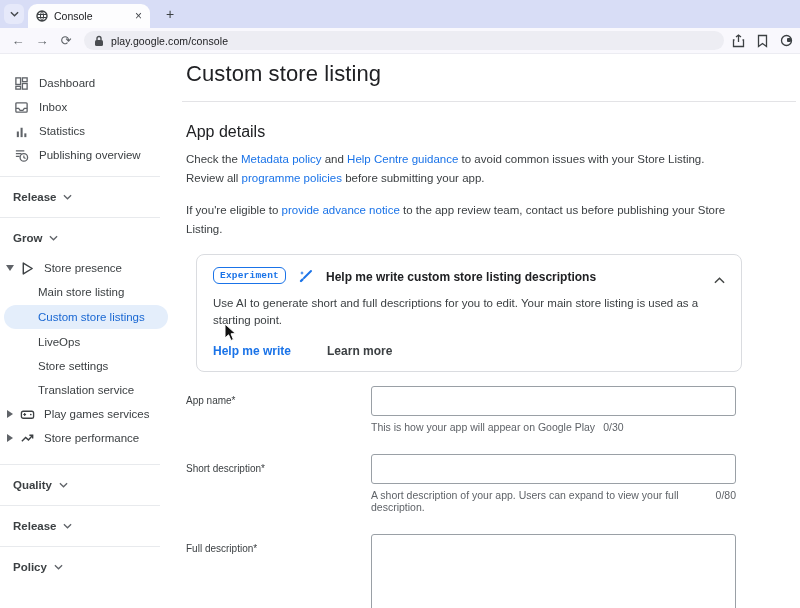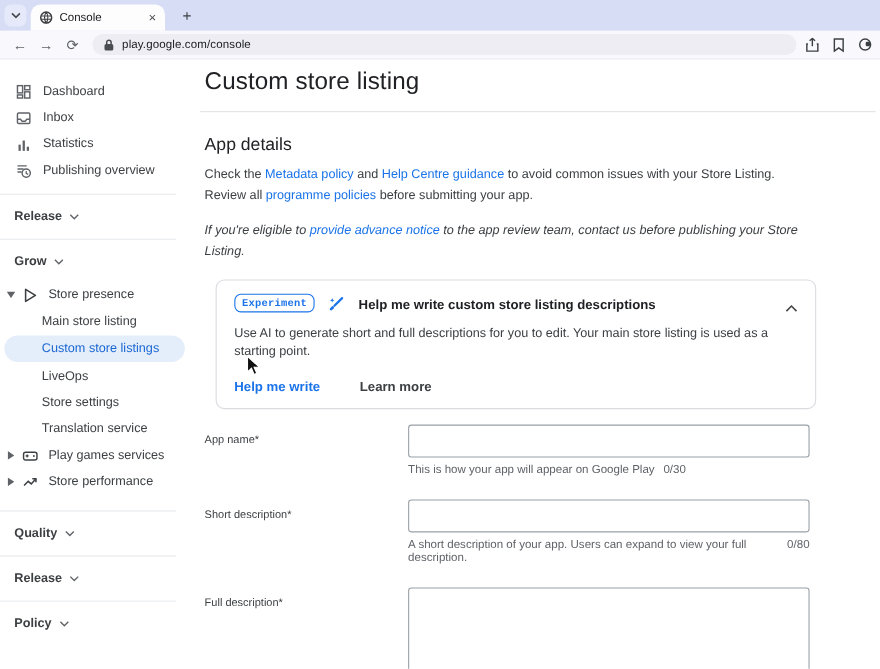--- a/index.html
+++ b/index.html
@@ -56,21 +56,21 @@
   
   .page-title { font-size:22px; font-weight:500; color:#202124; letter-spacing:.1px; }
   .subtitle-row { margin-top:10px; font-size:11.5px; color:#5f6368;
     display:flex; gap:10px; }
   a.link { color:#1a73e8; text-decoration:none; cursor:pointer; }
   .hdivider { height:1px; background:#e3e3e6; margin-top:14px; margin-left:-4px;
     width:615px; }
   .section-h { font-size:16px; font-weight:500; color:#202124; margin-top:21px; }
   .para { font-size:11.5px; line-height:1.65; color:#3c4043; margin-top:9px;
     max-width:552px; }
-  .para + .para { margin-top:13px;font-style:italic; }
+  .para + .para { margin-top:13px; }
 
   .banner { margin:15px 0 0 10px; width:546px; border:1px solid #dadce0;
     border-radius:8px; padding:12px 16px 13px 16px; background:#fff; }
   .banner-head { display:flex; align-items:flex-end; gap:12px; }
   .badge { font-family:"Liberation Mono","DejaVu Sans Mono",monospace;
     font-size:9.5px; color:#1a73e8; border:1.2px solid #1a73e8; border-radius:6px;
     padding:2px 6px 2px 6px; font-weight:700; letter-spacing:.2px; }
   .banner-title { font-size:12px; font-weight:700; color:#202124; flex:1; }
   .collapse { color:#444746; display:flex; }
   .banner-body { font-size:11.5px; color:#3c4043; margin-top:11px; line-height:1.5; }

